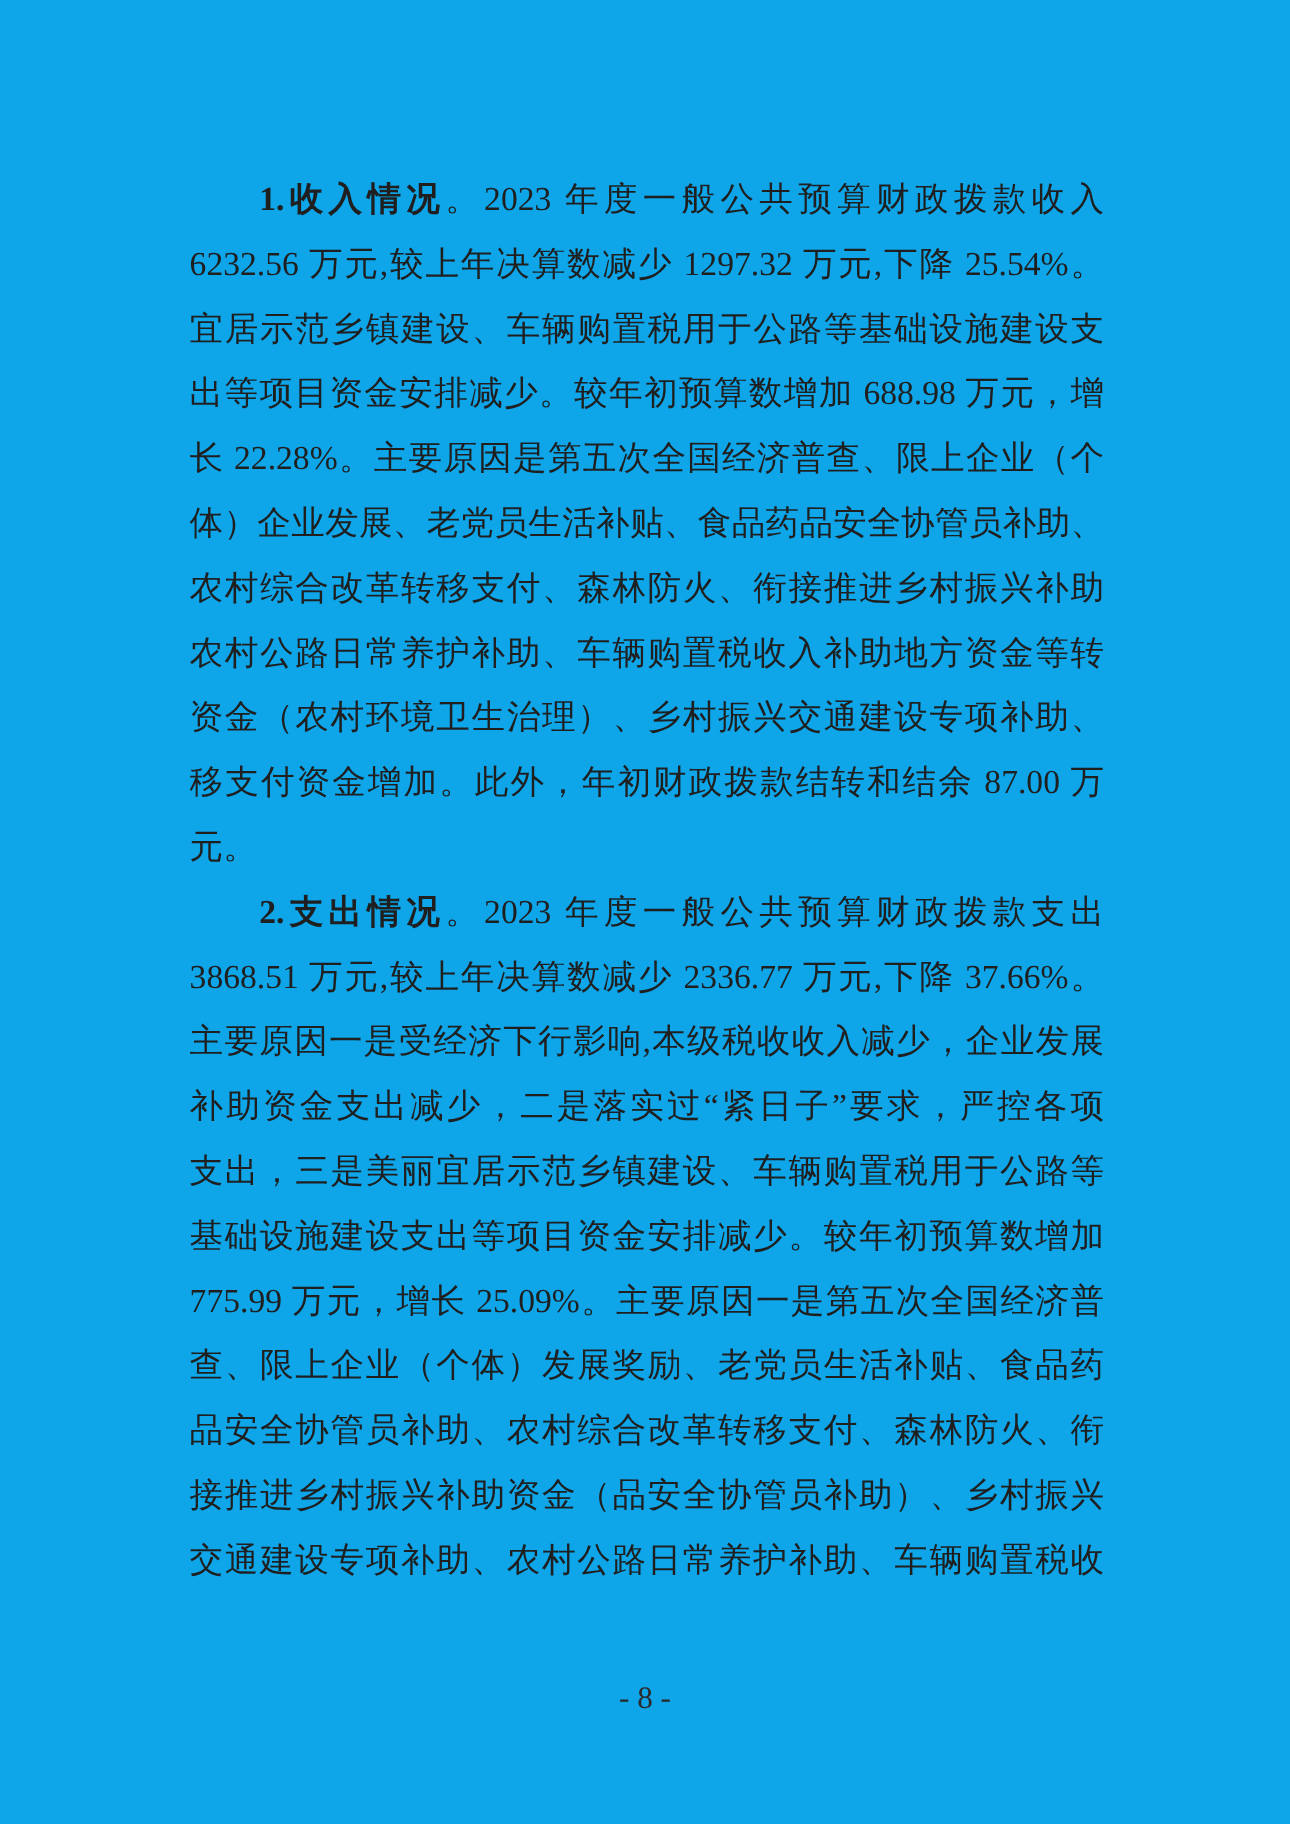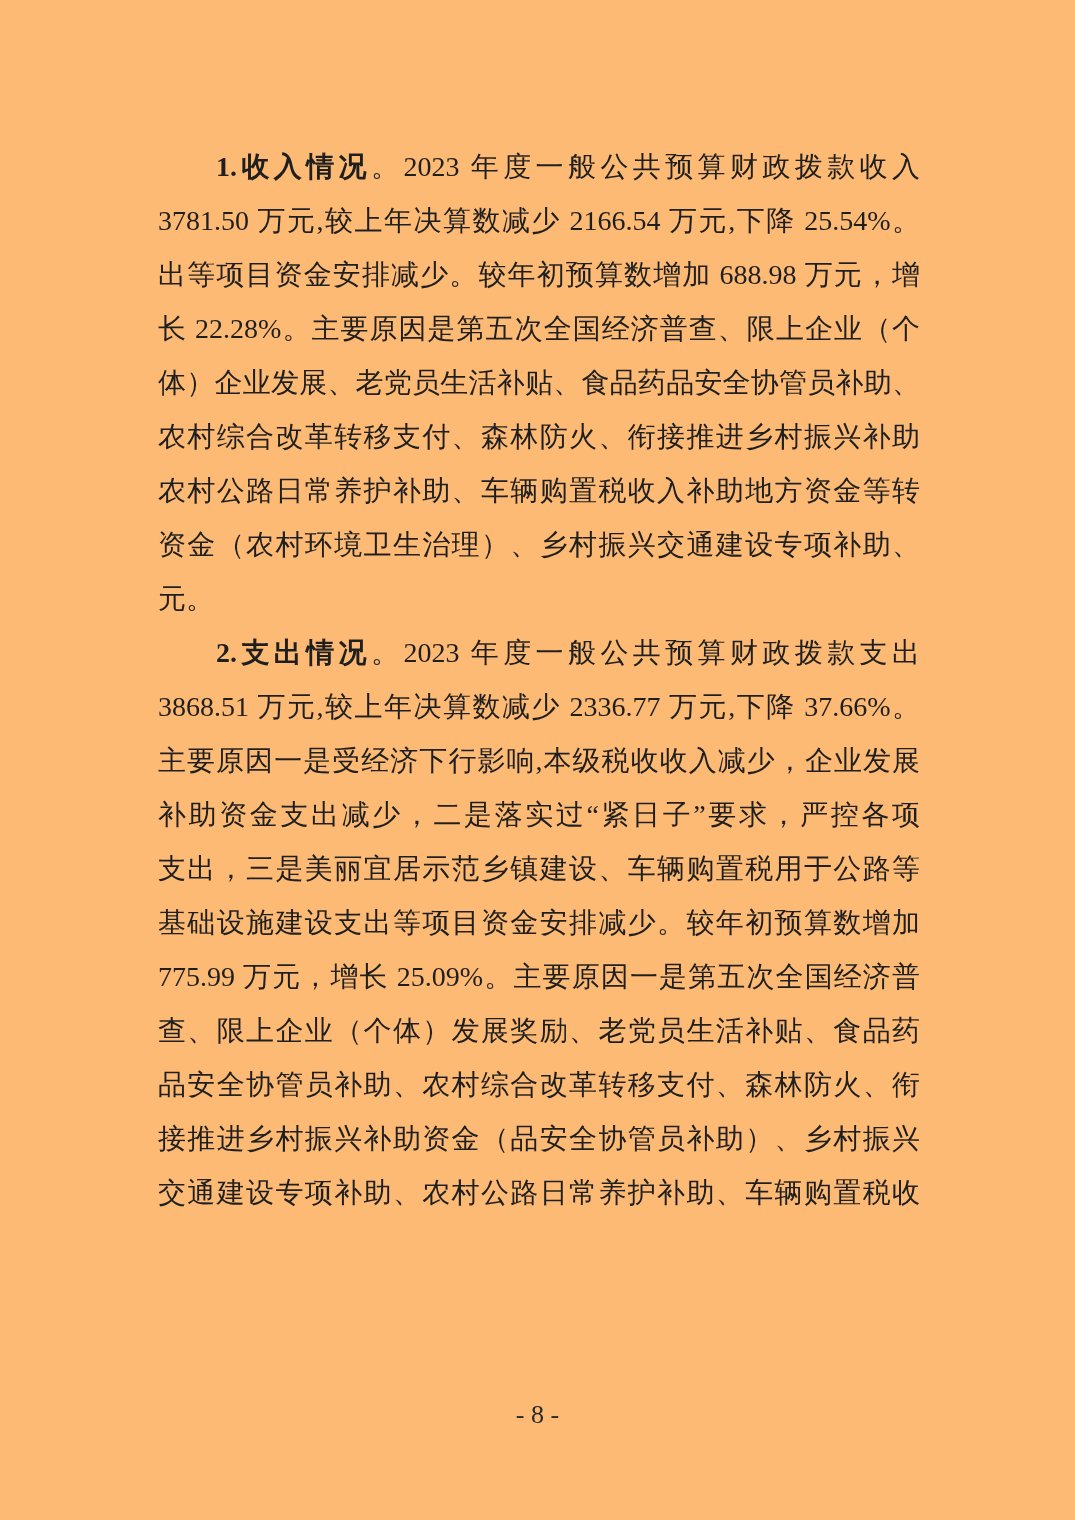--- a/index.html
+++ b/index.html
@@ -4,21 +4,21 @@
 <style>
   html, body {
     margin: 0;
     padding: 0;
     background: #ffffff;
   }
   .page {
     position: relative;
     width: 1075px;
     height: 1520px;
-    background: #fdba74;
+    background: #0ea5e9;
     overflow: hidden;
     font-family: "Liberation Serif", "DejaVu Serif", serif;
     color: #1f1f1f;
   }
   .text-block {
     position: absolute;
     left: 158px;
     top: 140px;
     width: 762px;
   }
@@ -53,27 +53,29 @@
 </style>
 </head>
 <body>
 
 <div class="page">
 
   <div class="text-block">
 
     <div>
       <div class="pline first-line"><span class="bold-head">1.收入情况</span><span>。2023 年度一般公共预算财政拨款收入</span></div>
-      <div class="pline">3781.50 万元,较上年决算数减少 2166.54 万元,下降 25.54%。</div>
+      <div class="pline">6232.56 万元,较上年决算数减少 1297.32 万元,下降 25.54%。</div>
+      <div class="pline">宜居示范乡镇建设、车辆购置税用于公路等基础设施建设支</div>
       <div class="pline">出等项目资金安排减少。较年初预算数增加 688.98 万元，增</div>
       <div class="pline">长 22.28%。主要原因是第五次全国经济普查、限上企业（个</div>
       <div class="pline">体）企业发展、老党员生活补贴、食品药品安全协管员补助、</div>
       <div class="pline">农村综合改革转移支付、森林防火、衔接推进乡村振兴补助</div>
       <div class="pline">农村公路日常养护补助、车辆购置税收入补助地方资金等转</div>
       <div class="pline">资金（农村环境卫生治理）、乡村振兴交通建设专项补助、</div>
+      <div class="pline">移支付资金增加。此外，年初财政拨款结转和结余 87.00 万</div>
       <div class="pline align-left">元。</div>
     </div>
 
     <div>
       <div class="pline first-line"><span class="bold-head">2.支出情况</span><span>。2023 年度一般公共预算财政拨款支出</span></div>
       <div class="pline">3868.51 万元,较上年决算数减少 2336.77 万元,下降 37.66%。</div>
       <div class="pline">主要原因一是受经济下行影响,本级税收收入减少，企业发展</div>
       <div class="pline">补助资金支出减少，二是落实过“紧日子”要求，严控各项</div>
       <div class="pline">支出，三是美丽宜居示范乡镇建设、车辆购置税用于公路等</div>
       <div class="pline">基础设施建设支出等项目资金安排减少。较年初预算数增加</div>

